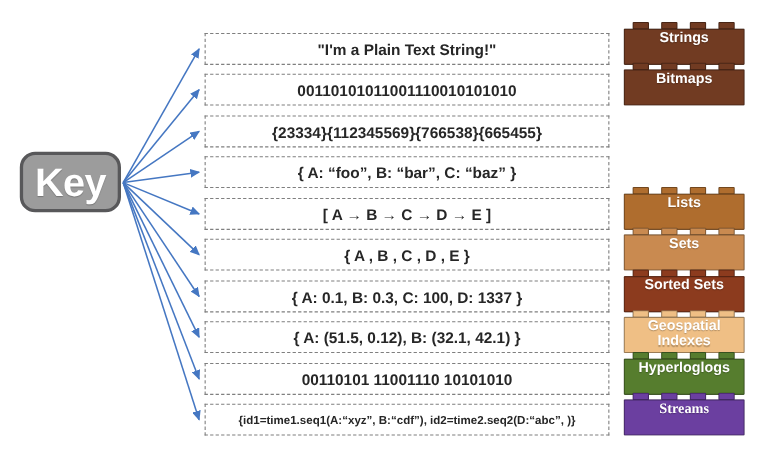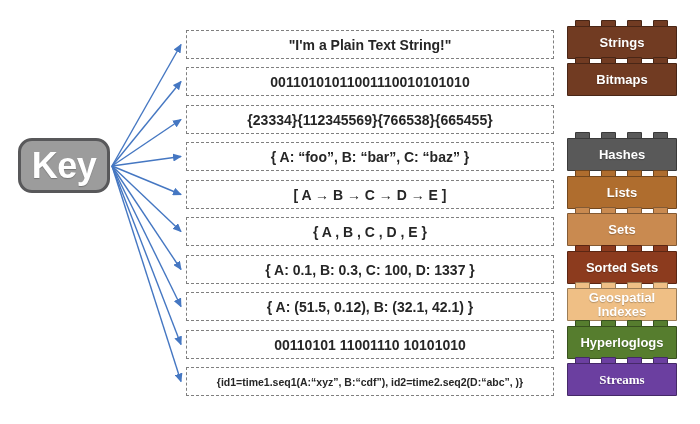--- a/index.html
+++ b/index.html
@@ -34,21 +34,21 @@
   .brick .stud {
     position:absolute; top:0; width:15px; height:7px;
     background:var(--bc); border:1px solid rgba(0,0,0,0.35);
     box-sizing:border-box; border-radius:1px;
   }
   .brick .s1{left:8px;} .brick .s2{left:34px;} .brick .s3{left:60px;} .brick .s4{left:86px;}
   .brick .bbody {
     position:absolute; left:0; top:6px; width:110px; height:33px;
     background:var(--bc); border:1px solid rgba(0,0,0,0.35);
     box-sizing:border-box; border-radius:1px;
-    display:flex; align-items:center; justify-content:center;
+    display:flex; align-items:flex-start; justify-content:center;
   }
   .brick .blabel {
     color:#fff; font-weight:bold; font-size:13px; text-align:center;
     line-height:1.05; white-space:pre-line;
     text-shadow:0 1px 1px rgba(0,0,0,0.25);
   }
 </style>
 </head>
 <body>
 
@@ -98,29 +98,20 @@
   </div>
   <div class="brick" style="top: 57px; --bc: #713B22;">
     <i class="stud s1"></i>
       <i class="stud s2"></i>
       <i class="stud s3"></i>
       <i class="stud s4"></i>
     <div class="bbody">
         <span class="blabel">Bitmaps</span>
       </div>
   </div>
-  <div class="brick" style="top: 132px; --bc: #595959;">
-    <i class="stud s1"></i>
-      <i class="stud s2"></i>
-      <i class="stud s3"></i>
-      <i class="stud s4"></i>
-    <div class="bbody">
-        <span class="blabel">Hashes</span>
-      </div>
-  </div>
   <div class="brick" style="top: 170px; --bc: #AF6D2E;">
     <i class="stud s1"></i>
       <i class="stud s2"></i>
       <i class="stud s3"></i>
       <i class="stud s4"></i>
     <div class="bbody">
         <span class="blabel">Lists</span>
       </div>
   </div>
   <div class="brick" style="top: 207px; --bc: #C98A50;">

